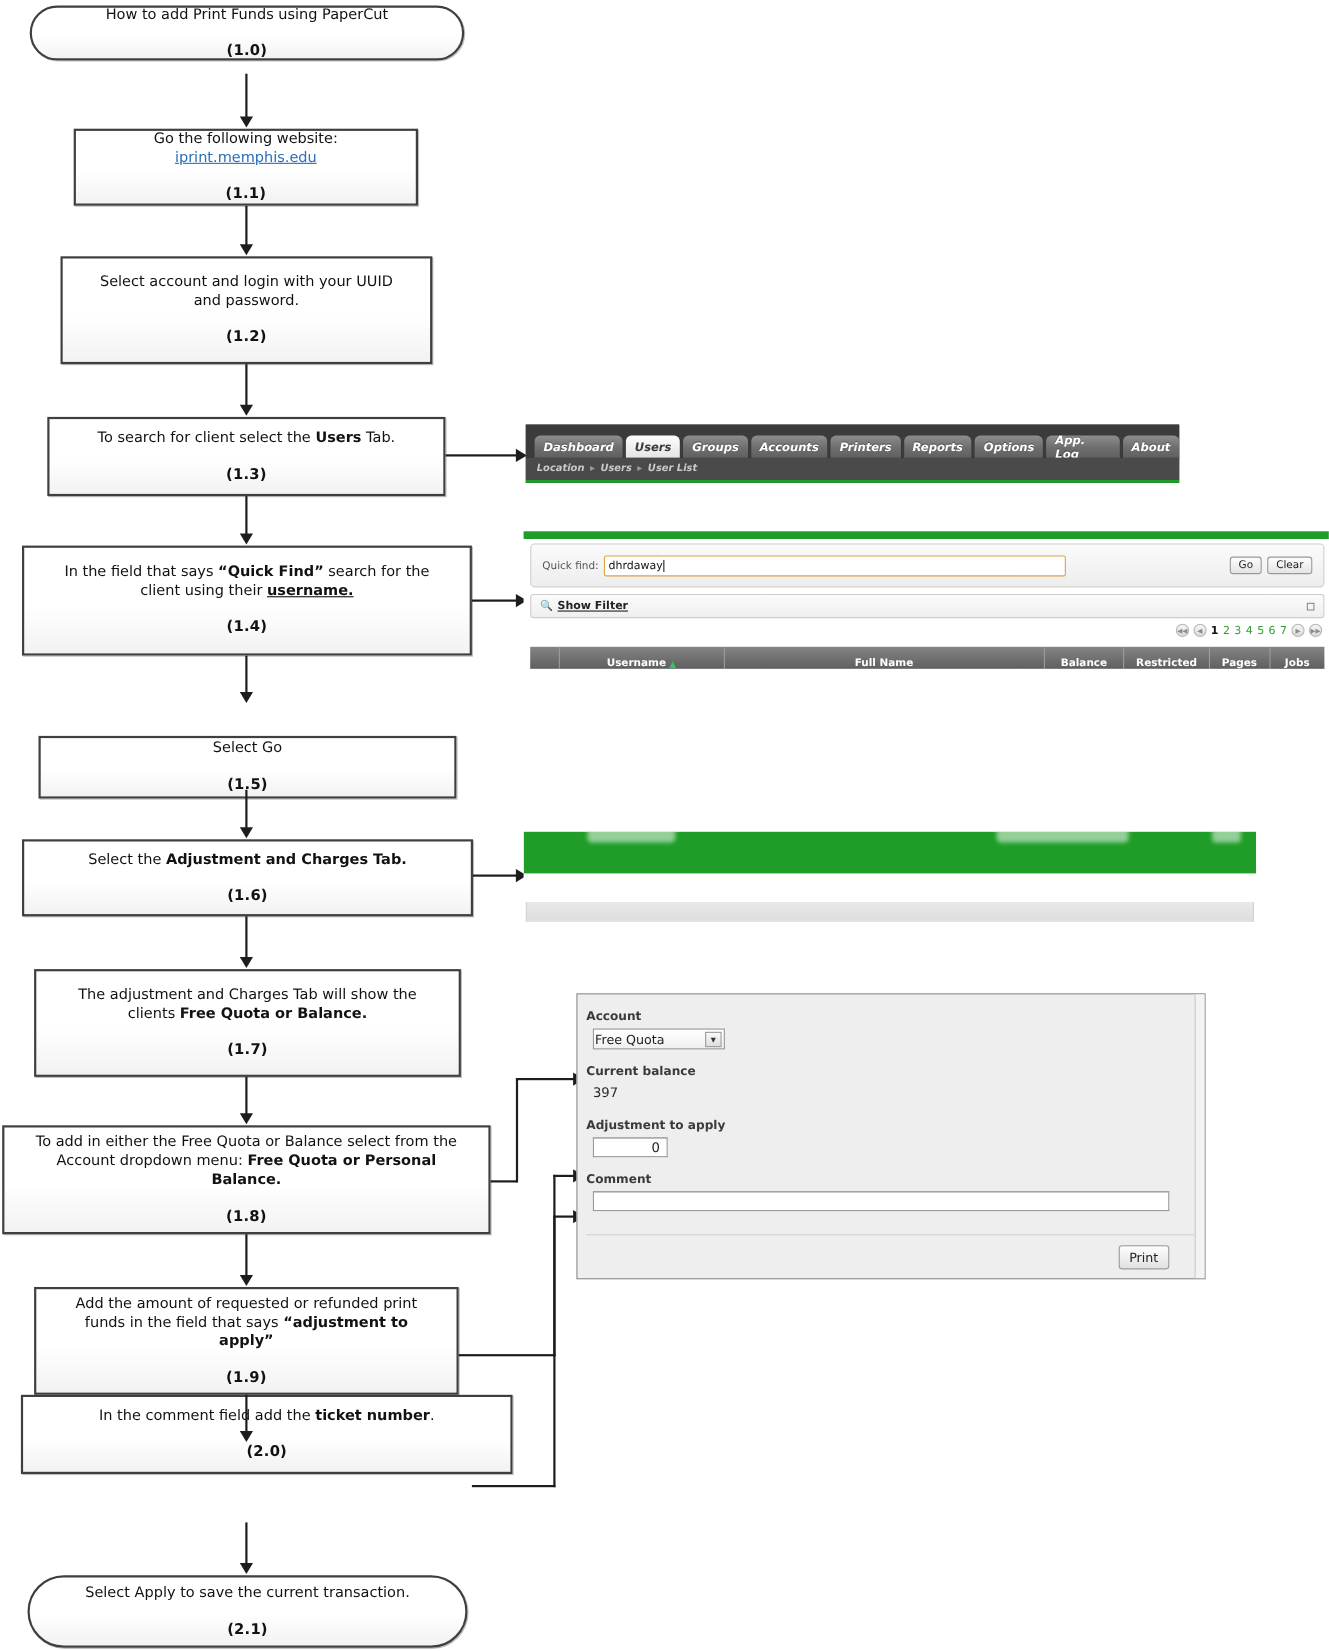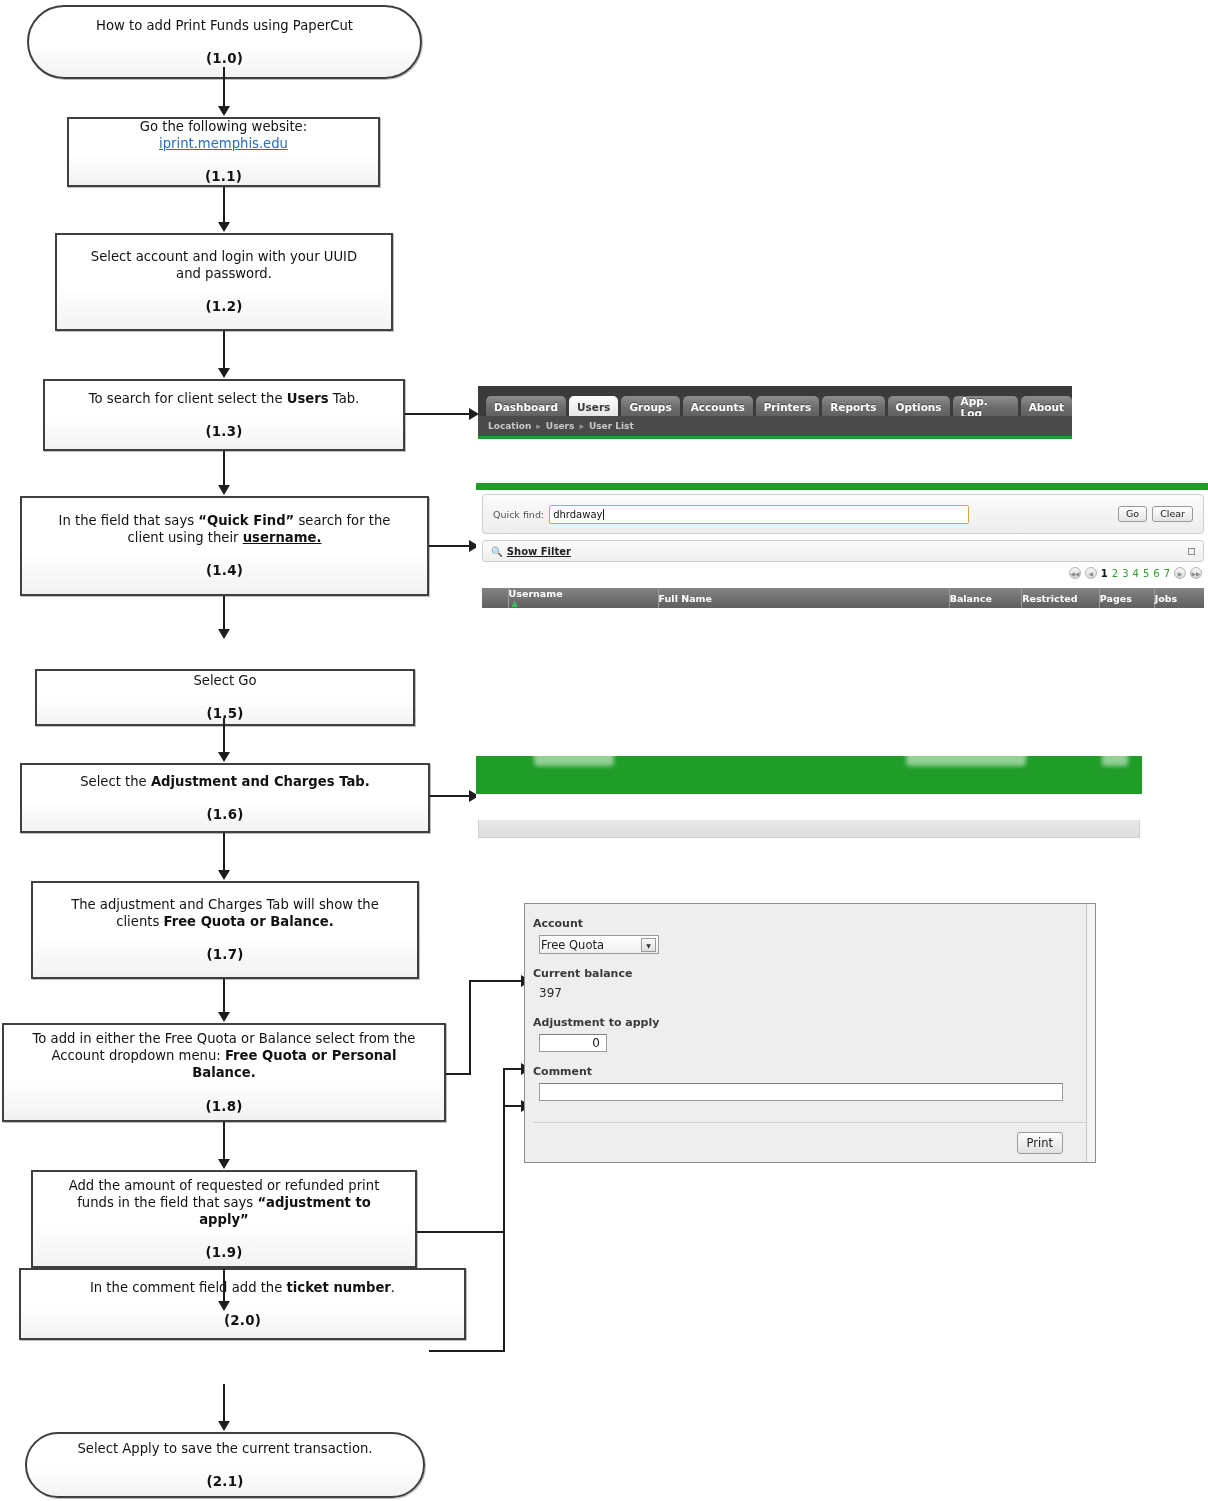--- a/index.html
+++ b/index.html
@@ -35,21 +35,21 @@
   .hline { position:absolute; height:2px; background:#1d1d1d; }
   .arrow-d { position:absolute; width:0; height:0;
     border-left:6px solid transparent; border-right:6px solid transparent;
     border-top:10px solid #1d1d1d; }
   .arrow-r { position:absolute; width:0; height:0;
     border-top:6px solid transparent; border-bottom:6px solid transparent;
     border-left:10px solid #1d1d1d; }
 
   
   .shot { position:absolute; background:#fff; }
-  .nav-shot { background:#0f172a; }
+  .nav-shot { background:#0f172a;font-style:italic; }
   .nav-shot .navbar {
     position:absolute; left:0; top:0; width:100%; height:30px;
     background:#3b3b3b;
   }
   .nav-tabs {
     position:absolute; left:8px; top:8px; height:24px;
     display:flex; align-items:flex-end; gap:3px;
   }
   .nav-tab {
     height:22px; padding:0 8px;
@@ -119,21 +119,21 @@
   }
   .pg-num { color:#2f9e2f; font-weight:normal; }
   .pg-num.cur { color:#111; font-weight:bold; }
   .tbl-head {
     position:absolute; left:6px; bottom:0; right:6px; height:20px;
     background:linear-gradient(to bottom,#848484,#5f5f5f);
     display:flex; align-items:center;
     font-size:9.5px; font-weight:bold; color:#ffffff;
   }
   .th { text-align:center; border-right:1px solid #9c9c9c; height:100%;
-        display:flex; align-items:flex-start; justify-content:center;flex-direction:column; }
+        display:flex; align-items:flex-end; justify-content:center; }
   .th.sorted .tri { color:#35c35b; margin-left:3px; font-size:8px; }
 
   
   .ut-shot { background:#fff; }
   .ut-green { position:absolute; left:0; top:0; width:100%; height:38px; background:#1f9d28; }
   .ut-blur1 { position:absolute; top:-6px; left:58px; width:80px; height:16px;
               background:#f4faf5; border-radius:4px; opacity:.55; filter:blur(2px);}
   .ut-blur2 { position:absolute; top:-6px; left:430px; width:120px; height:16px;
               background:#f4faf5; border-radius:4px; opacity:.55; filter:blur(2px);}
   .ut-blur3 { position:absolute; top:-4px; right:14px; width:26px; height:14px;
@@ -191,21 +191,21 @@
   .form-scroll {
     position:absolute; right:0; top:0; width:9px; bottom:0;
     background:#f3f3f3; border-left:1px solid #c8c8c8;
   }
 </style>
 </head>
 <body>
 
 <div id="canvas">
 
-  <div class="node term" style="left:27px; top:5px; width:395px; height:74px;">
+  <div class="node term" style="left:27px; top:5px; width:395px; height:50px;">
     <div class="line1">How to add Print Funds using PaperCut</div>
     <div class="line2">(1.0)</div>
   </div>
 
   <div class="node" style="left:67px; top:117px; width:313px; height:70px;">
     <div class="line1">
       <span>Go the following website: </span><a class="lnk" href="#">iprint.memphis.edu</a>
     </div>
     <div class="line2">(1.1)</div>
   </div>

